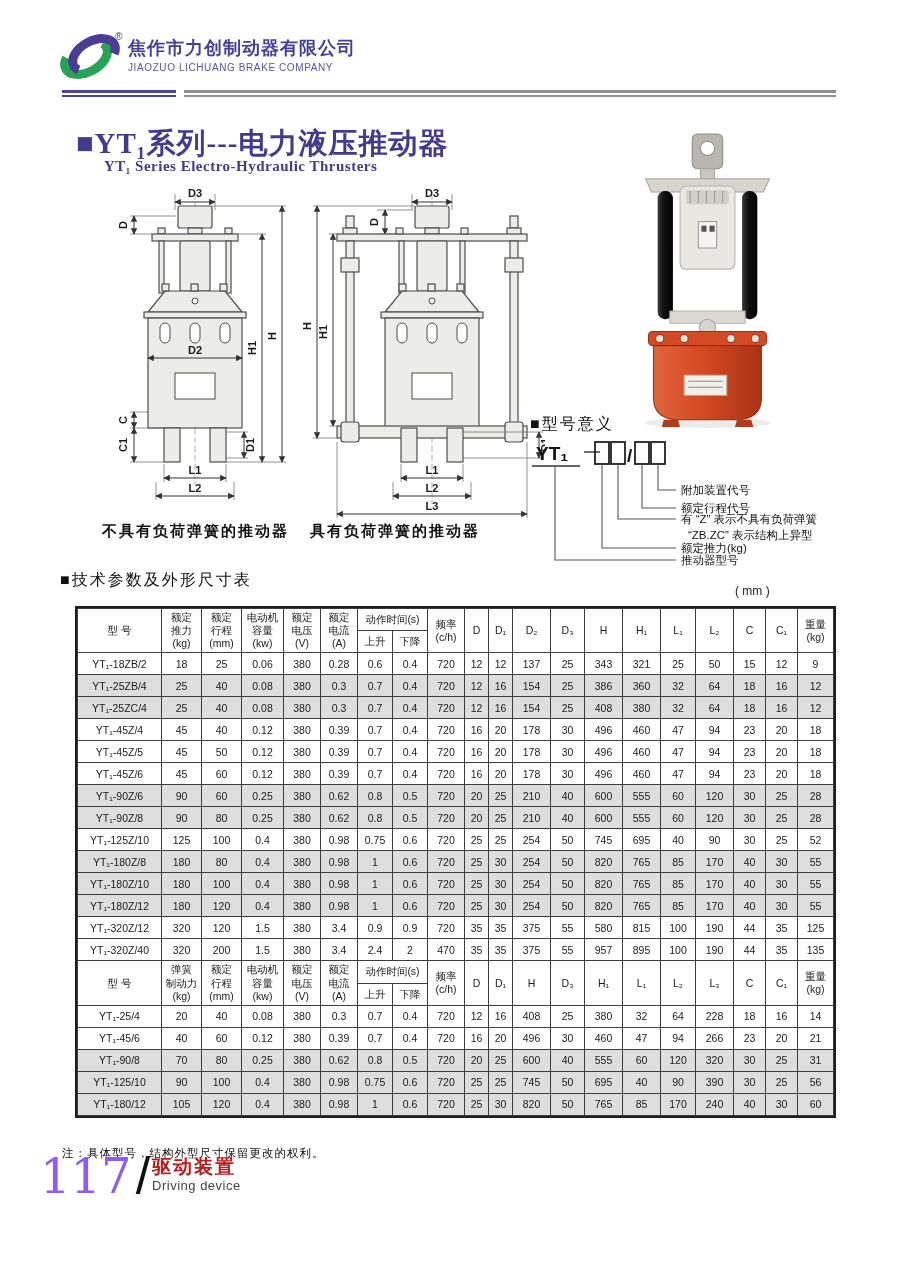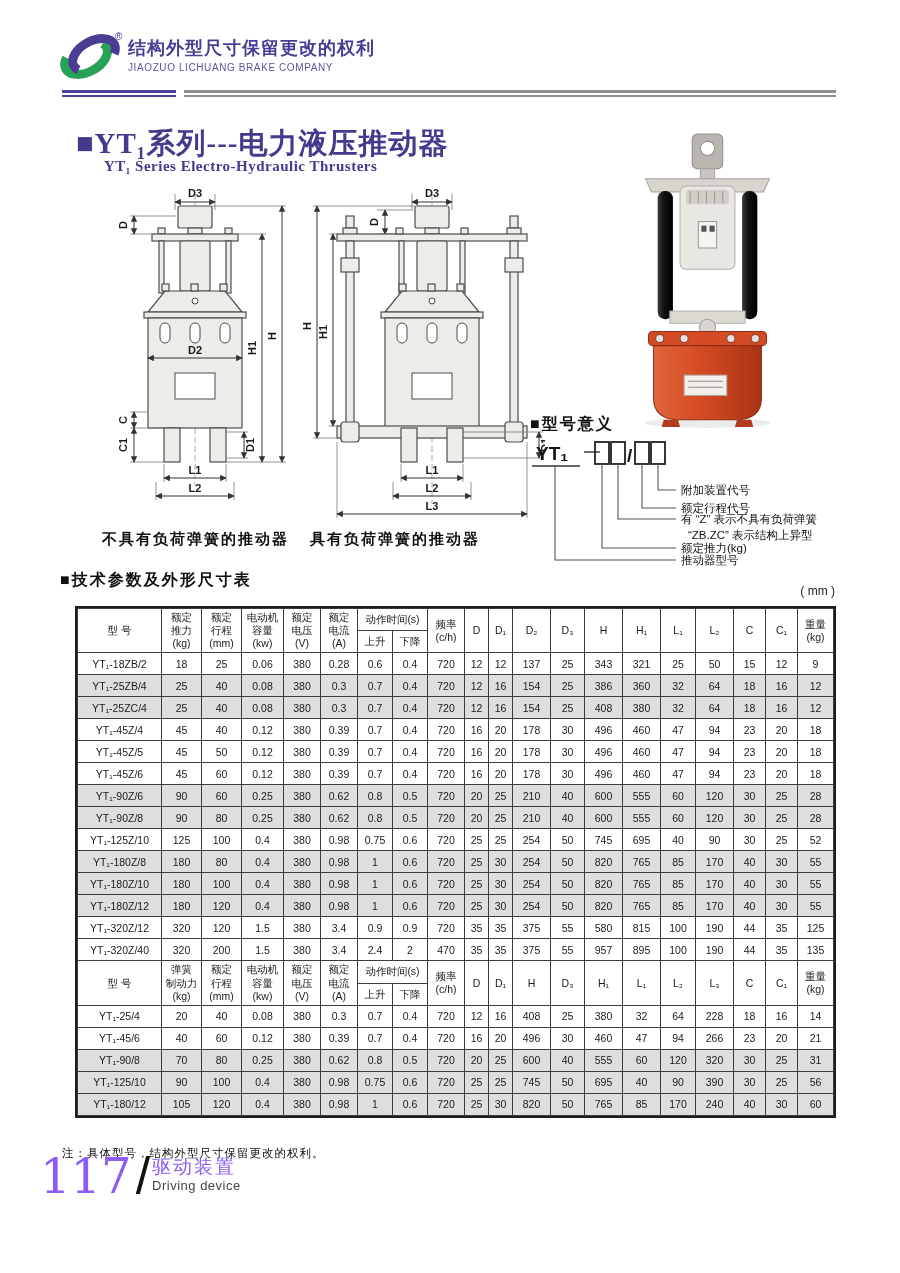--- a/index.html
+++ b/index.html
@@ -14,42 +14,42 @@
   .rule.thin{height:2px;}
   .rule.purple{background:#4a4499;}
   .rule.gray{background:#8f8f8f;}
 
   
   .main-title{font-family:"Liberation Serif","DejaVu Serif",serif;font-size:29px;font-weight:bold;
               color:#423b8d;letter-spacing:1px;white-space:nowrap;}
   .sub-title{font-family:"Liberation Serif","DejaVu Serif",serif;font-size:15px;font-weight:bold;
              color:#423b8d;letter-spacing:0.5px;}
 
-  .caption{font-size:15px;font-weight:bold;letter-spacing:2px;text-align:center;color:#111;margin-top:8px;}
-  .section-head{font-size:16px;font-weight:bold;letter-spacing:2px;color:#111;}
-  .unit-note{font-size:12px;color:#222;text-align:right;}
+  .caption{font-size:15px;font-weight:bold;letter-spacing:2px;text-align:center;color:#111;}
+  .section-head{font-size:16px;font-weight:normal;letter-spacing:2px;color:#111;}
+  .unit-note{font-size:12px;color:#222;}
 
   
   .tbl-wrap{border:2px solid #1d1d1d;}
   table.spec{border-collapse:collapse;table-layout:fixed;width:755px;}
   table.spec th,table.spec td{border:1px solid #3c3c3c;text-align:center;vertical-align:middle;
       font-size:10.5px;padding:0;overflow:hidden;}
   table.spec th{font-weight:normal;white-space:pre-line;line-height:1.25;padding:2px 0;background:#fff;}
   table.spec td{height:21px;line-height:1;}
   table.spec tr.shaded td{background:#dedede;}
   .model-cell{font-size:10.5px;margin-left:45px;}
 
   .footnote{font-size:11.5px;letter-spacing:1px;color:#111;}
 
   
   .footer{display:flex;align-items:flex-start;}
   .page-num{font-family:"DejaVu Serif","Liberation Serif",serif;font-size:48px;line-height:1;color:#8b5cf6;}
   .footer-slash{font-size:52px;line-height:0.95;font-weight:300;color:#111;margin:0 2px 0 4px;}
   .footer-col{margin-top:5px;}
-  .footer-cn{font-size:19px;font-weight:normal;letter-spacing:2px;color:#8b5cf6;line-height:1.1;}
+  .footer-cn{font-size:19px;font-weight:bold;letter-spacing:2px;color:#b91c1c;line-height:1.1;}
   .footer-en{font-size:13px;color:#444;letter-spacing:0.5px;}
 
   
   .body-fill{fill:#ecece8;stroke:#4d4d4d;stroke-width:1.2;}
   .white-fill{fill:#ffffff;stroke:#4d4d4d;stroke-width:1;}
   .dim{stroke:#333;stroke-width:1;marker-start:url(#arr);marker-end:url(#arr);}
   .ext{stroke:#777;stroke-width:0.8;}
   .cl{stroke:#999;stroke-width:0.8;stroke-dasharray:6 3;}
   text.dl{font-size:11px;font-weight:bold;fill:#1a1a1a;font-family:"Liberation Sans","DejaVu Sans",sans-serif;}
   .mm-line{stroke:#333;stroke-width:1.4;fill:none;}
@@ -61,21 +61,21 @@
 <body>
 
 <div class="page">
 
   <svg class="abs" style="left:58px;top:28px;" width="66" height="56" viewBox="0 0 66 56">
     <ellipse cx="28" cy="30" rx="23" ry="14" transform="rotate(-28 28 30)" fill="none" stroke="#27a357" stroke-width="9" stroke-dasharray="78 42" stroke-dashoffset="8"></ellipse>
     <ellipse cx="36" cy="27" rx="23" ry="14" transform="rotate(-28 36 27)" fill="none" stroke="#4a3d93" stroke-width="9" stroke-dasharray="78 42" stroke-dashoffset="68"></ellipse>
     <text x="57" y="12" font-size="10" fill="#4a3d93">®</text>
   </svg>
   <div class="abs" style="left:128px;top:36px;">
-    <div class="company-cn">结构外型尺寸保留更改的权利</div>
+    <div class="company-cn">焦作市力创制动器有限公司</div>
     <div class="company-en">JIAOZUO LICHUANG BRAKE COMPANY</div>
   </div>
   <div class="rule purple abs" style="left:62px;top:90px;width:114px;"></div>
   <div class="rule gray abs" style="left:184px;top:90px;width:652px;"></div>
   <div class="rule purple thin abs" style="left:62px;top:95px;width:114px;"></div>
   <div class="rule gray thin abs" style="left:184px;top:95px;width:652px;"></div>
 
   <div class="abs main-title" style="left:76px;top:124px;">■YT₁系列---电力液压推动器</div>
   <div class="abs sub-title" style="left:104px;top:158px;">YT₁ Series Electro-Hydraulic Thrusters</div>
 

